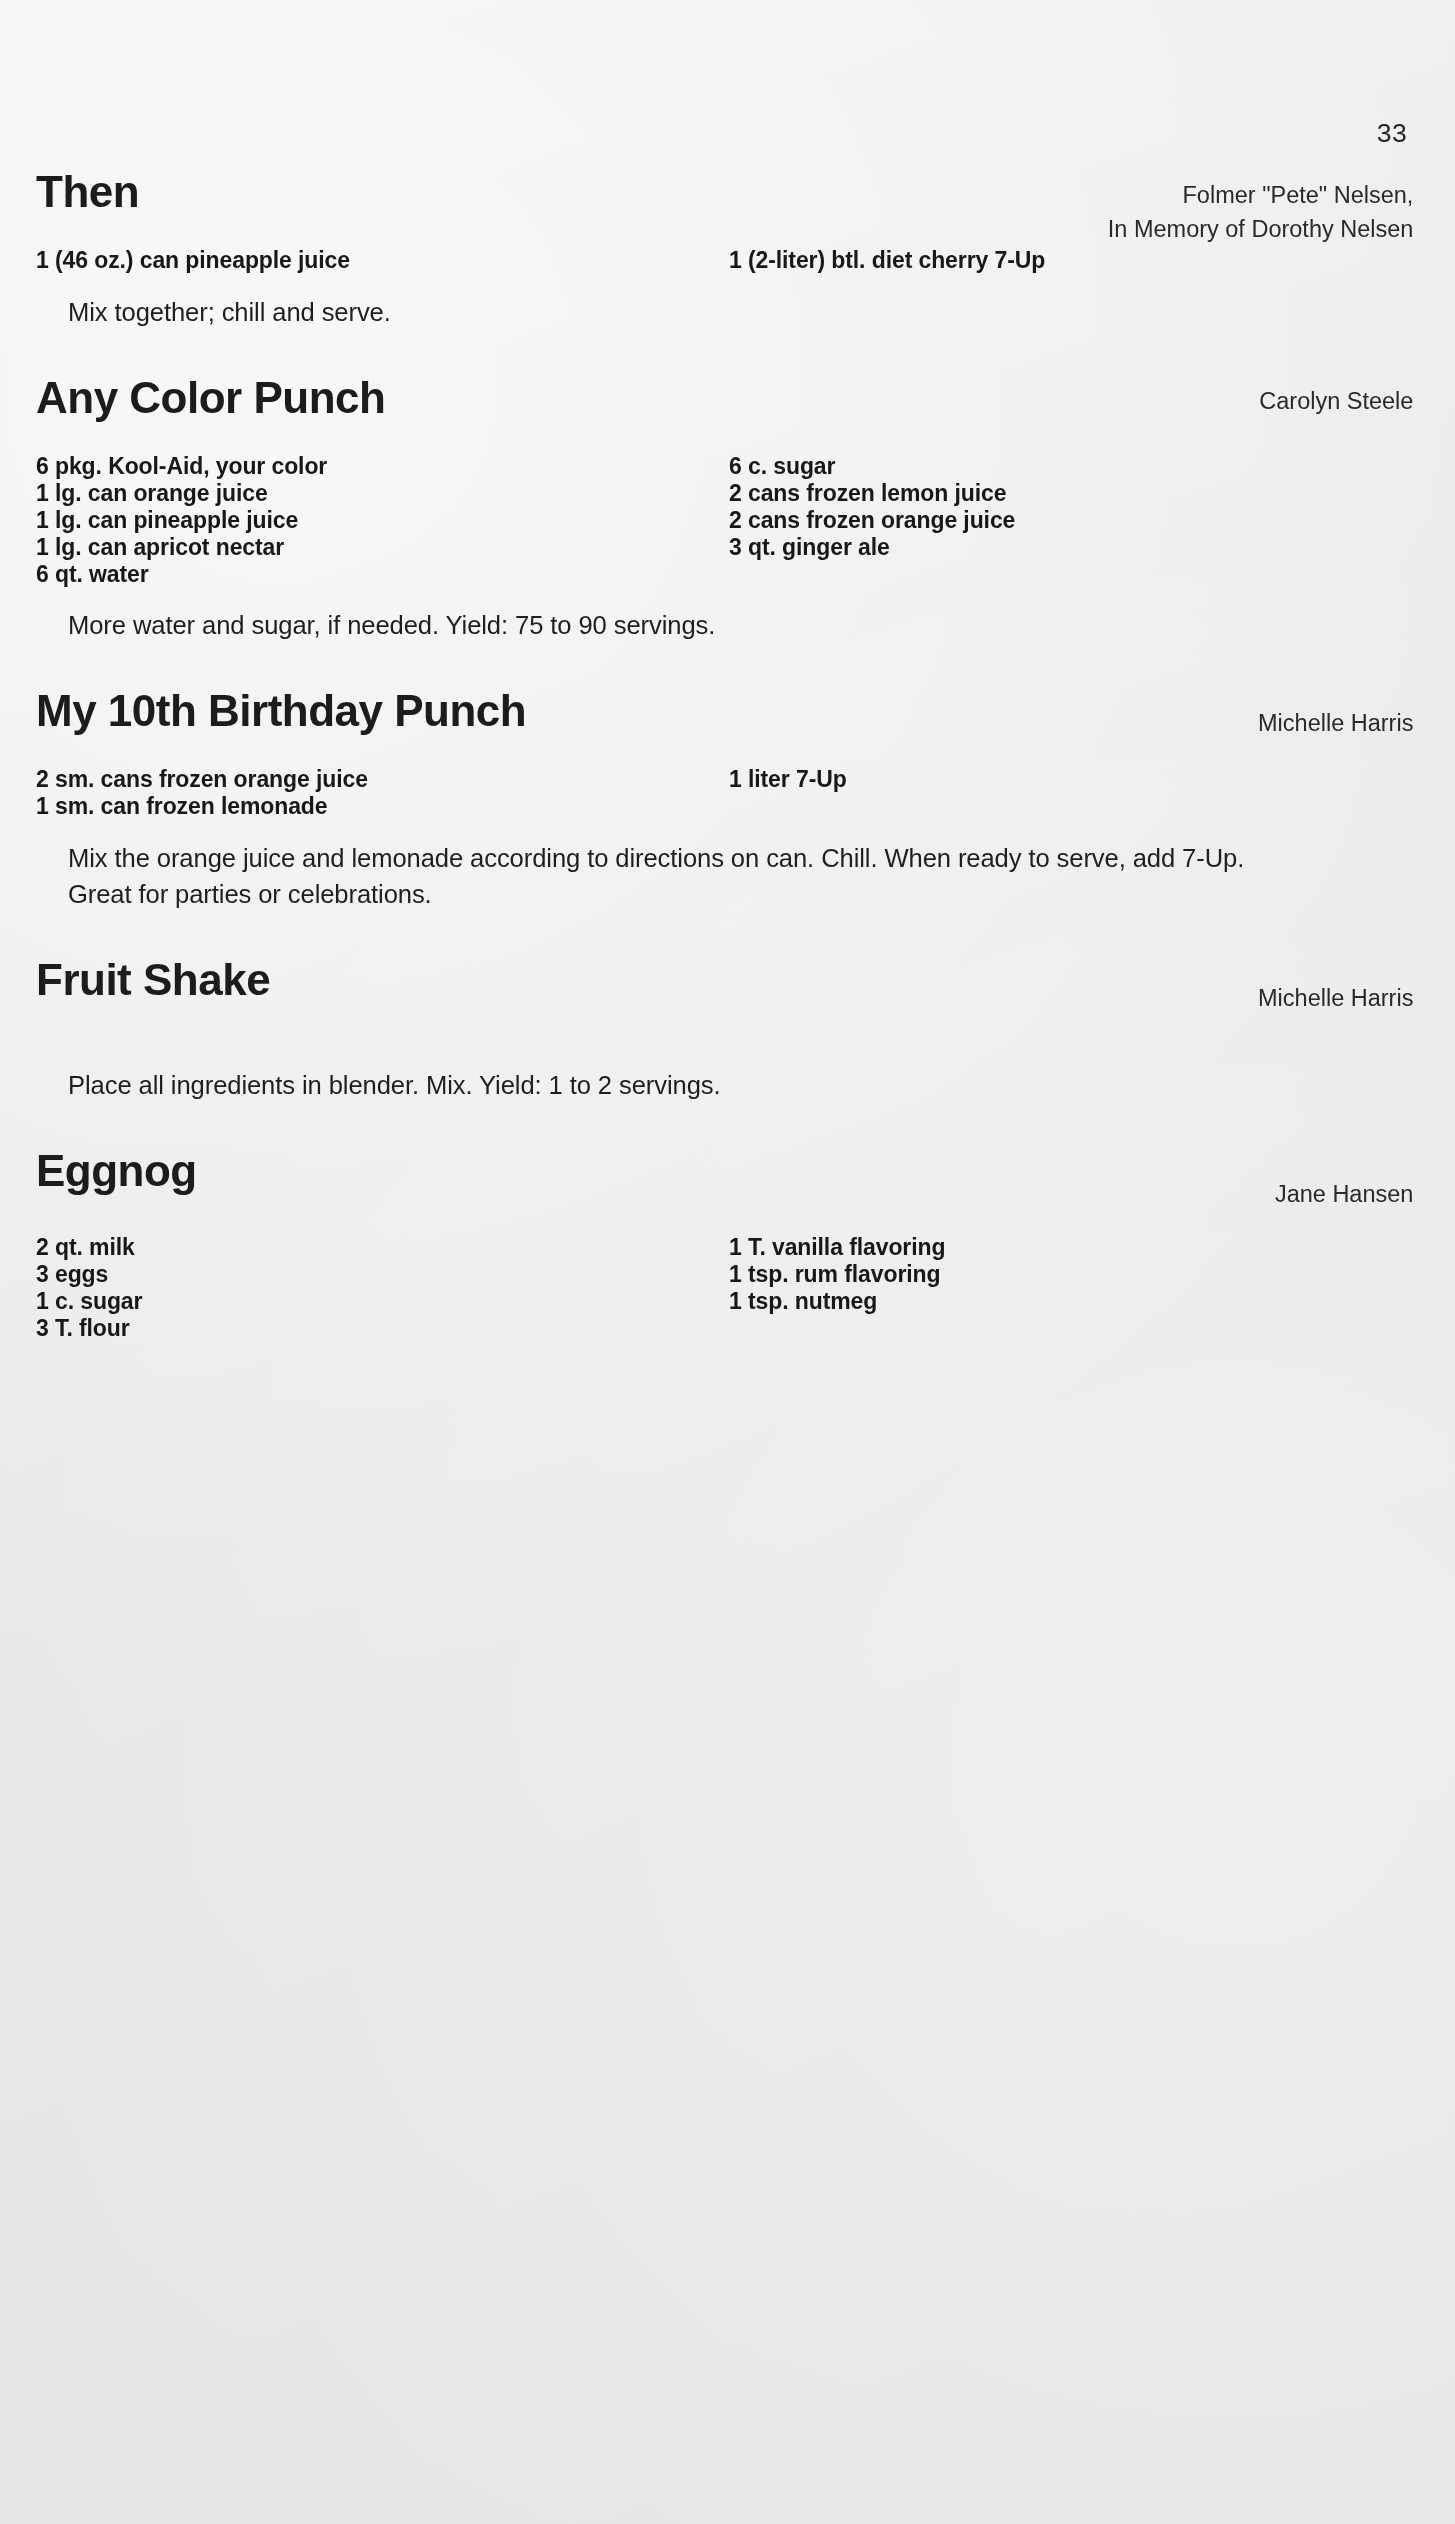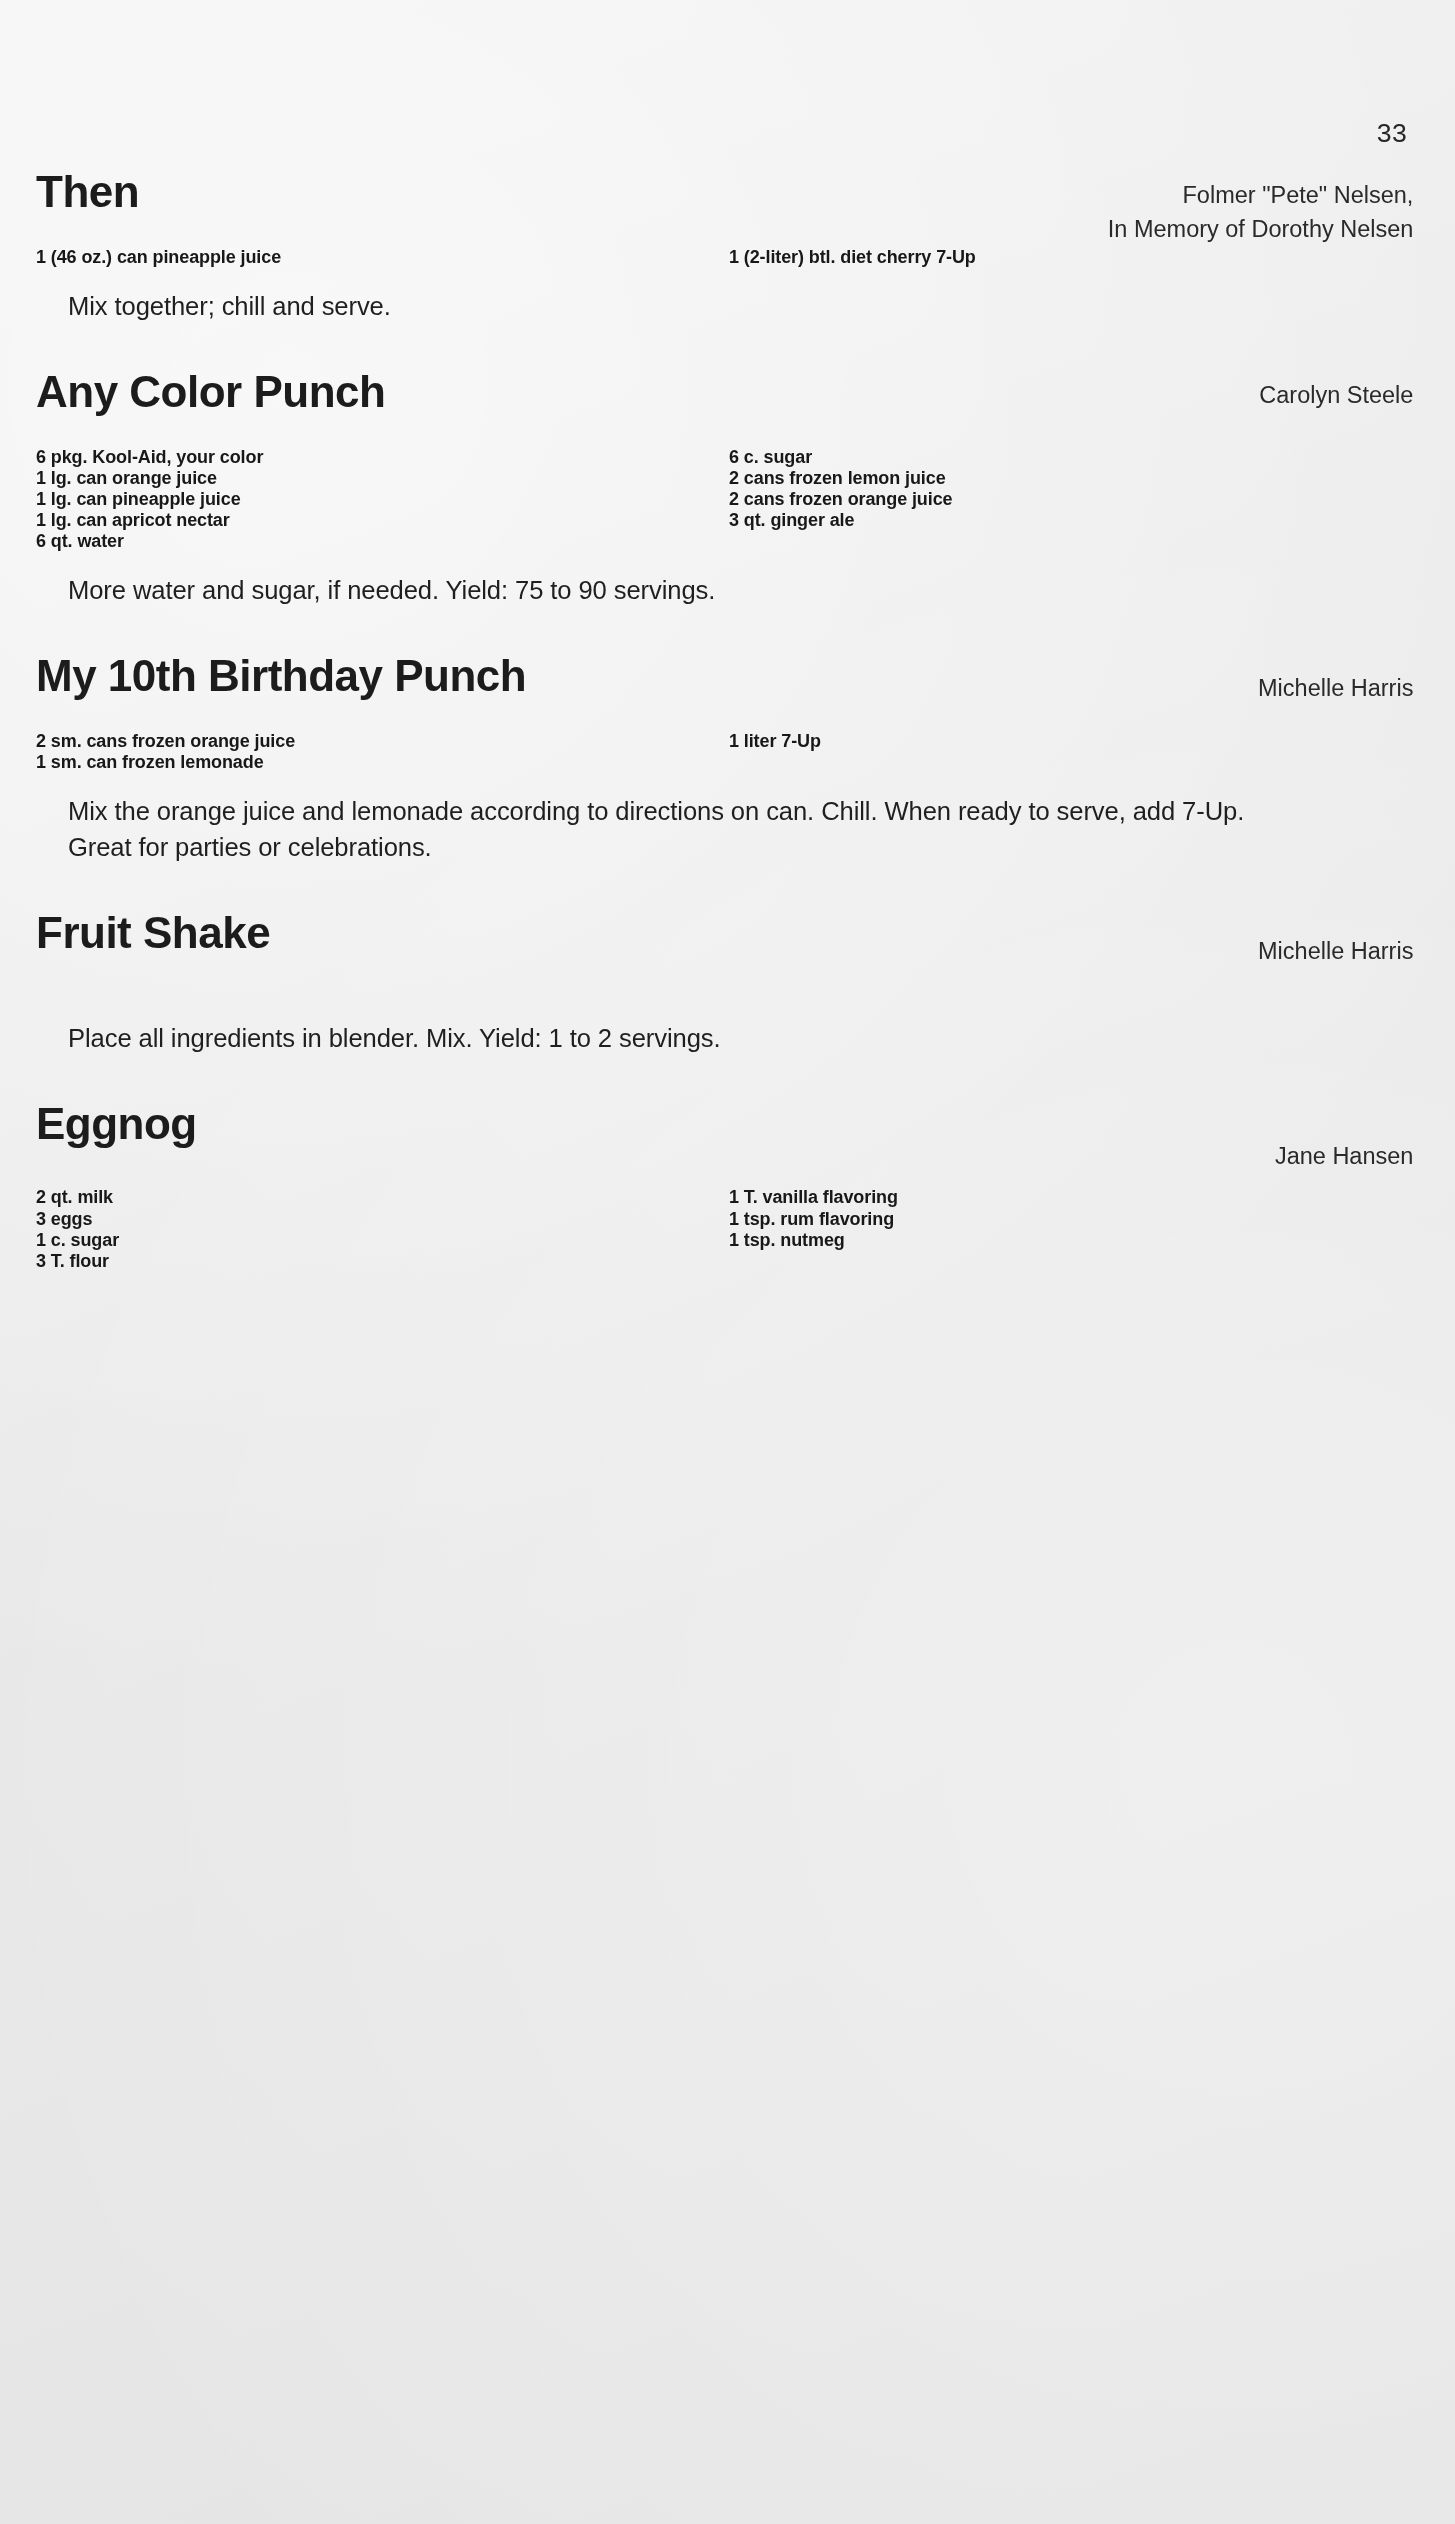--- a/index.html
+++ b/index.html
@@ -67,21 +67,21 @@
   .ingredients {
     display: flex;
     width: 100%;
   }
   .col {
     box-sizing: border-box;
   }
   .col-left { width: 693px; padding-right: 10.2px; }
   .col-right { width: 665px; }
   .ing {
-    font-size: 18px;
+    font-size: 23px;
     font-weight: bold;
     line-height: 1.17;
     color: #181818;
     letter-spacing: -0.1px;
     white-space: pre-wrap;
   }
   .ing.indent {
     padding-left: 36px;
   }
   .directions {
@@ -199,21 +199,21 @@
       <div class="directions">
         <p>Place all ingredients in blender. Mix. Yield: 1 to 2 servings.</p>
       </div>
     </div>
 
     <div class="gap-recipe"></div>
 
     <div class="recipe">
       <div class="recipe-head">
         <span class="recipe-title">Eggnog</span>
-        <span class="credit" style="top: 38px;">Jane Hansen</span>
+        <span class="credit" style="top: 29px;">Jane Hansen</span>
       </div>
       <div class="gap-title-ing" style="height:40px;"></div>
       <div class="ingredients">
         <div class="col col-left">
           <div class="ing">2 qt. milk</div>
           <div class="ing">3 eggs</div>
           <div class="ing">1 c. sugar</div>
           <div class="ing">3 T. flour</div>
         </div>
         <div class="col col-right">

